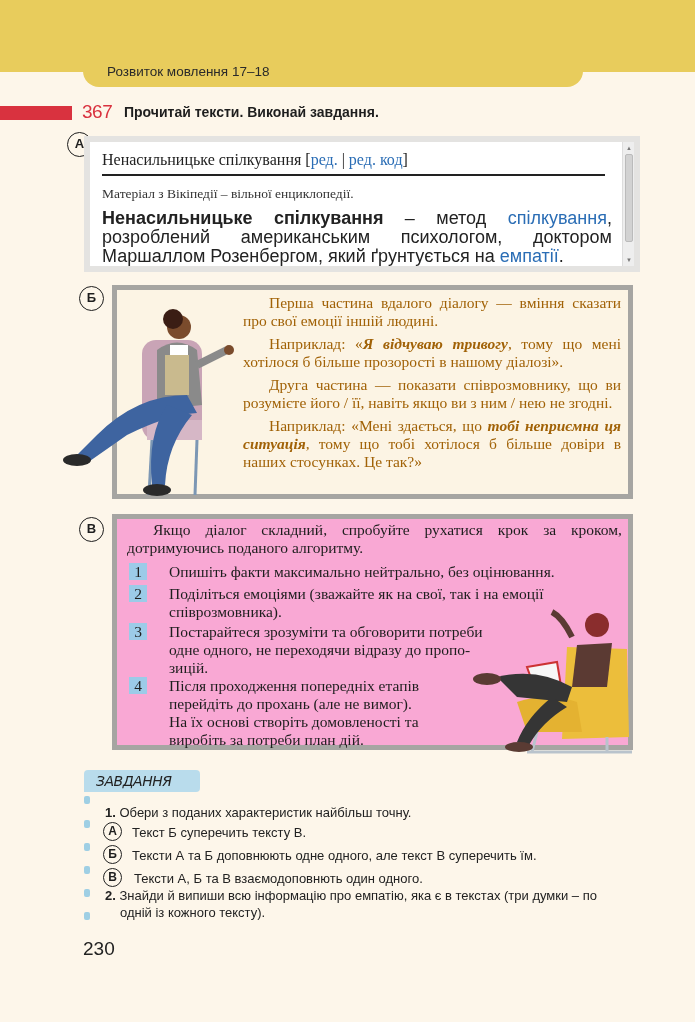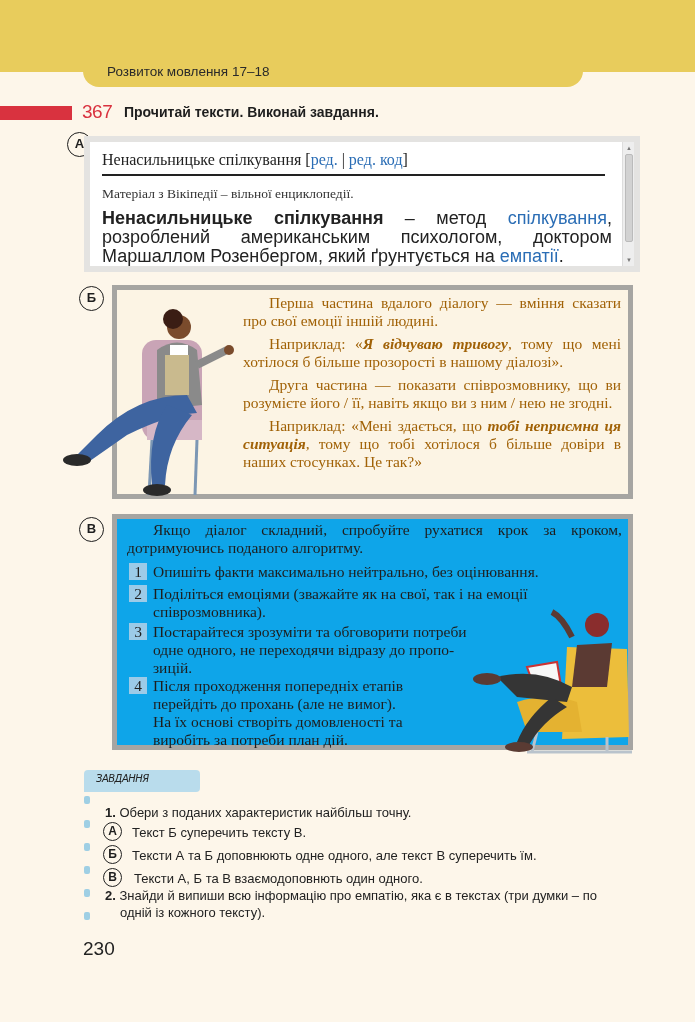--- a/index.html
+++ b/index.html
@@ -71,38 +71,38 @@
   }
   .b-text {
     position: absolute; left: 126px; top: 4px; width: 378px;
     font-family: "Liberation Serif", serif; font-size: 15.5px; line-height: 18px; color: #a16207; text-align: justify;
   }
   .b-text p { text-indent: 26px; margin-bottom: 5px; }
   .b-text em { font-weight: bold; font-style: italic; }
   
   .frame-c {
     position: absolute; left: 112px; top: 514px; width: 521px; height: 236px;
-    border: 5px solid #a6a5a2; background: #0ea5e9;
+    border: 5px solid #a6a5a2; background: #f9a8d4;
   }
   .c-intro {
     position: absolute; left: 10px; top: 2px; width: 495px;
     font-family: "Liberation Serif", serif; font-size: 15.5px; line-height: 18px; text-indent: 26px; text-align: justify;
   }
   .step { position: absolute; left: 12px; font-family: "Liberation Serif", serif; font-size: 15.5px; line-height: 18px; }
   .step-num {
     position: absolute; left: 0; top: 0; width: 18px; height: 17px; background: #9ccbe8; text-align: center; line-height: 17px;
   }
-  .step-text { position: absolute; left: 24px; top: 0; }
+  .step-text { position: absolute; left: 40px; top: 0; }
   
   .task-head {
     position: absolute; left: 84px; top: 770px; width: 116px; height: 22px; background: #b9dcec;
     border-radius: 4px 4px 4px 0;
   }
   .task-head-label {
-    position: absolute; left: 12px; top: 3px; font-size: 10px; font-style: italic; color: #222;
+    position: absolute; left: 12px; top: 3px; font-size: 14px; font-style: italic; color: #222;
     font-family: "DejaVu Sans", sans-serif; letter-spacing: -0.5px;
   }
   .dot { position: absolute; left: 84px; width: 6px; height: 8px; background: #9fcfe4; border-radius: 2px; }
   .task-line { position: absolute; font-size: 13px; color: #222; }
   .task-line b { font-weight: bold; }
   .opt-badge {
     position: absolute; width: 19px; height: 19px; border: 1.5px solid #222; border-radius: 50%;
     font-size: 12px; font-weight: bold; text-align: center; line-height: 16px;
   }
   .page-num { position: absolute; left: 83px; top: 938px; font-size: 19px; color: #222; }

